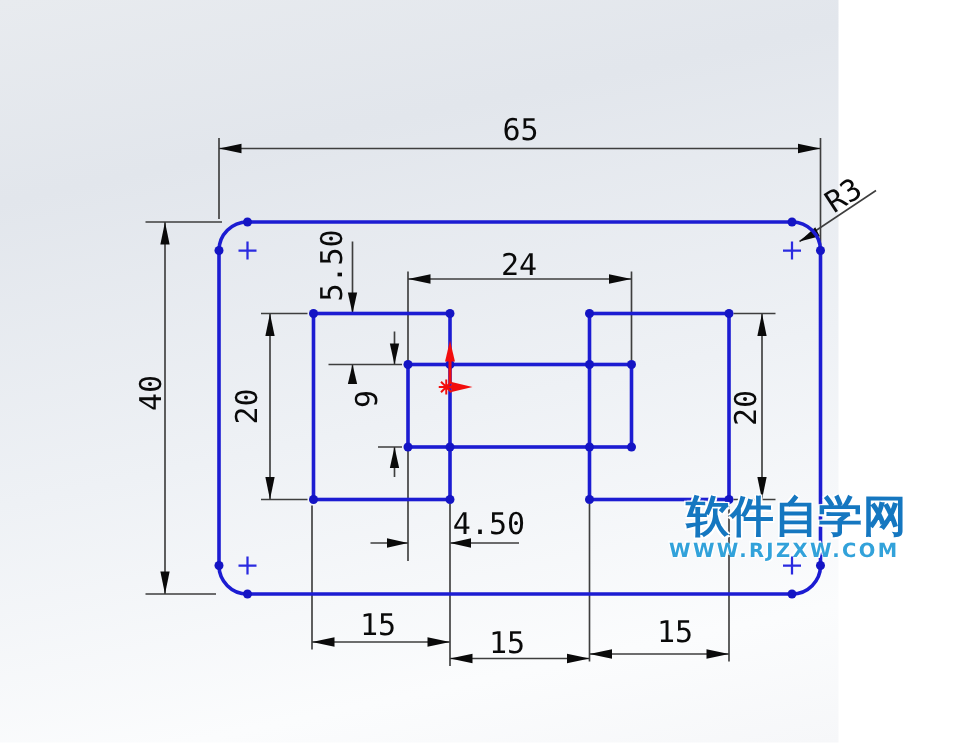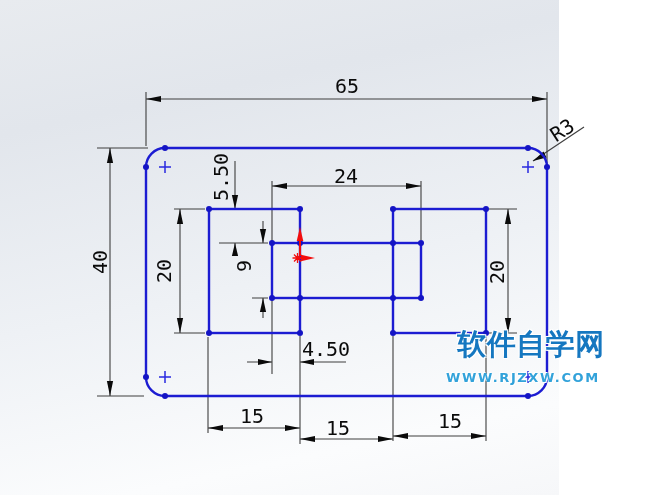--- a/index.html
+++ b/index.html
@@ -20,21 +20,21 @@
   .origin-arr{fill:#f20d0d;stroke:none;}
   .watermark{position:absolute;left:446px;top:330px;width:170px;line-height:1;}
   .wm-title{
     font-weight:bold;font-size:29px;letter-spacing:0.5px;color:#1577c0;
     font-family:"DejaVu Sans","Liberation Sans",sans-serif;
     text-shadow:1px 1px 0 #fff,-1px -1px 0 #fff,1px -1px 0 #fff,-1px 1px 0 #fff,0 0 2px #fff;
     white-space:nowrap;
     text-align:center;
   }
   .wm-url{
-    font-weight:bold;font-size:13px;letter-spacing:1.6px;color:#32a2da;margin-top:12px;
+    font-weight:bold;font-size:13px;letter-spacing:1.6px;color:#32a2da;margin-top:2px;
     font-family:"DejaVu Sans","Liberation Sans",sans-serif;
     text-shadow:1px 1px 0 #fff,-1px -1px 0 #fff;
     white-space:nowrap;
   }
 </style>
 </head>
 <body>
 
 <div class="viewport">
 <svg width="653" height="495" viewBox="0 0 653 495">

